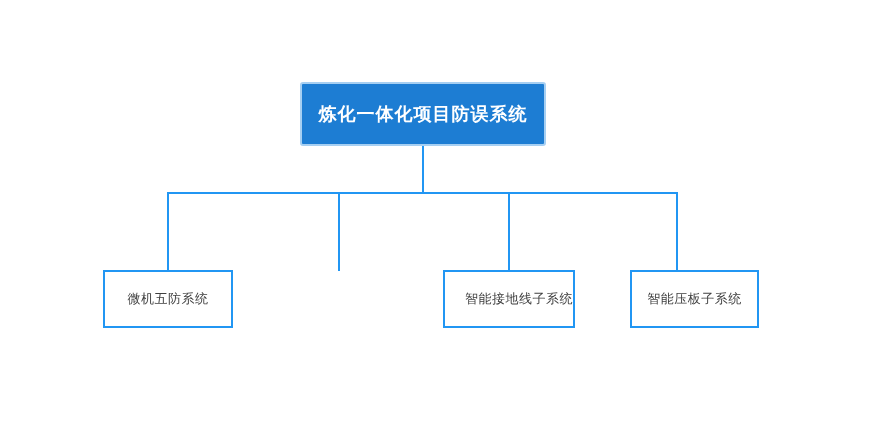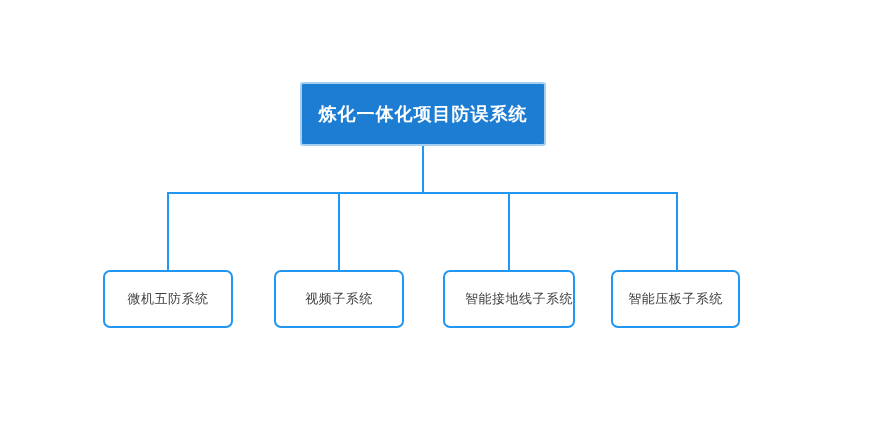--- a/index.html
+++ b/index.html
@@ -52,30 +52,30 @@
     font-size: 18px;
     font-weight: bold;
     letter-spacing: 1px;
     cursor: default;
   }
   .node.child {
     top: 270px;
     height: 58px;
     background: var(--child-fill);
     border: 2px solid var(--child-border);
-    border-radius: 7px;
+    border-radius: 0;
     color: var(--child-text);
     font-size: 13px;
     letter-spacing: 0.5px;
     cursor: default;
   }
   .node.c1 { left: 103px; width: 130px; }
   .node.c2 { left: 274px; width: 130px; }
   .node.c3 { left: 443px; width: 132px; justify-content: flex-end; }
-  .node.c4 { left: 611px; width: 129px; }
+  .node.c4 { left: 630px; width: 129px; }
 </style>
 </head>
 <body>
 
 <div class="canvas">
 
   <svg class="connectors" viewBox="0 0 870 436" xmlns="http://www.w3.org/2000/svg">
     <path d="M423 146 L423 193
              M168 193 L677 193
              M168 193 L168 270
@@ -85,23 +85,20 @@
   </svg>
 
   <div class="node root">
     <span>炼化一体化项目防误系统</span>
   </div>
 
   <div class="node child c1">
     <span>微机五防系统</span>
   </div>
 
-  <div class="node child c2">
-    <span>视频子系统</span>
-  </div>
 
   <div class="node child c3">
     <span>智能接地线子系统</span>
   </div>
 
   <div class="node child c4">
     <span>智能压板子系统</span>
   </div>
 
 </div>

